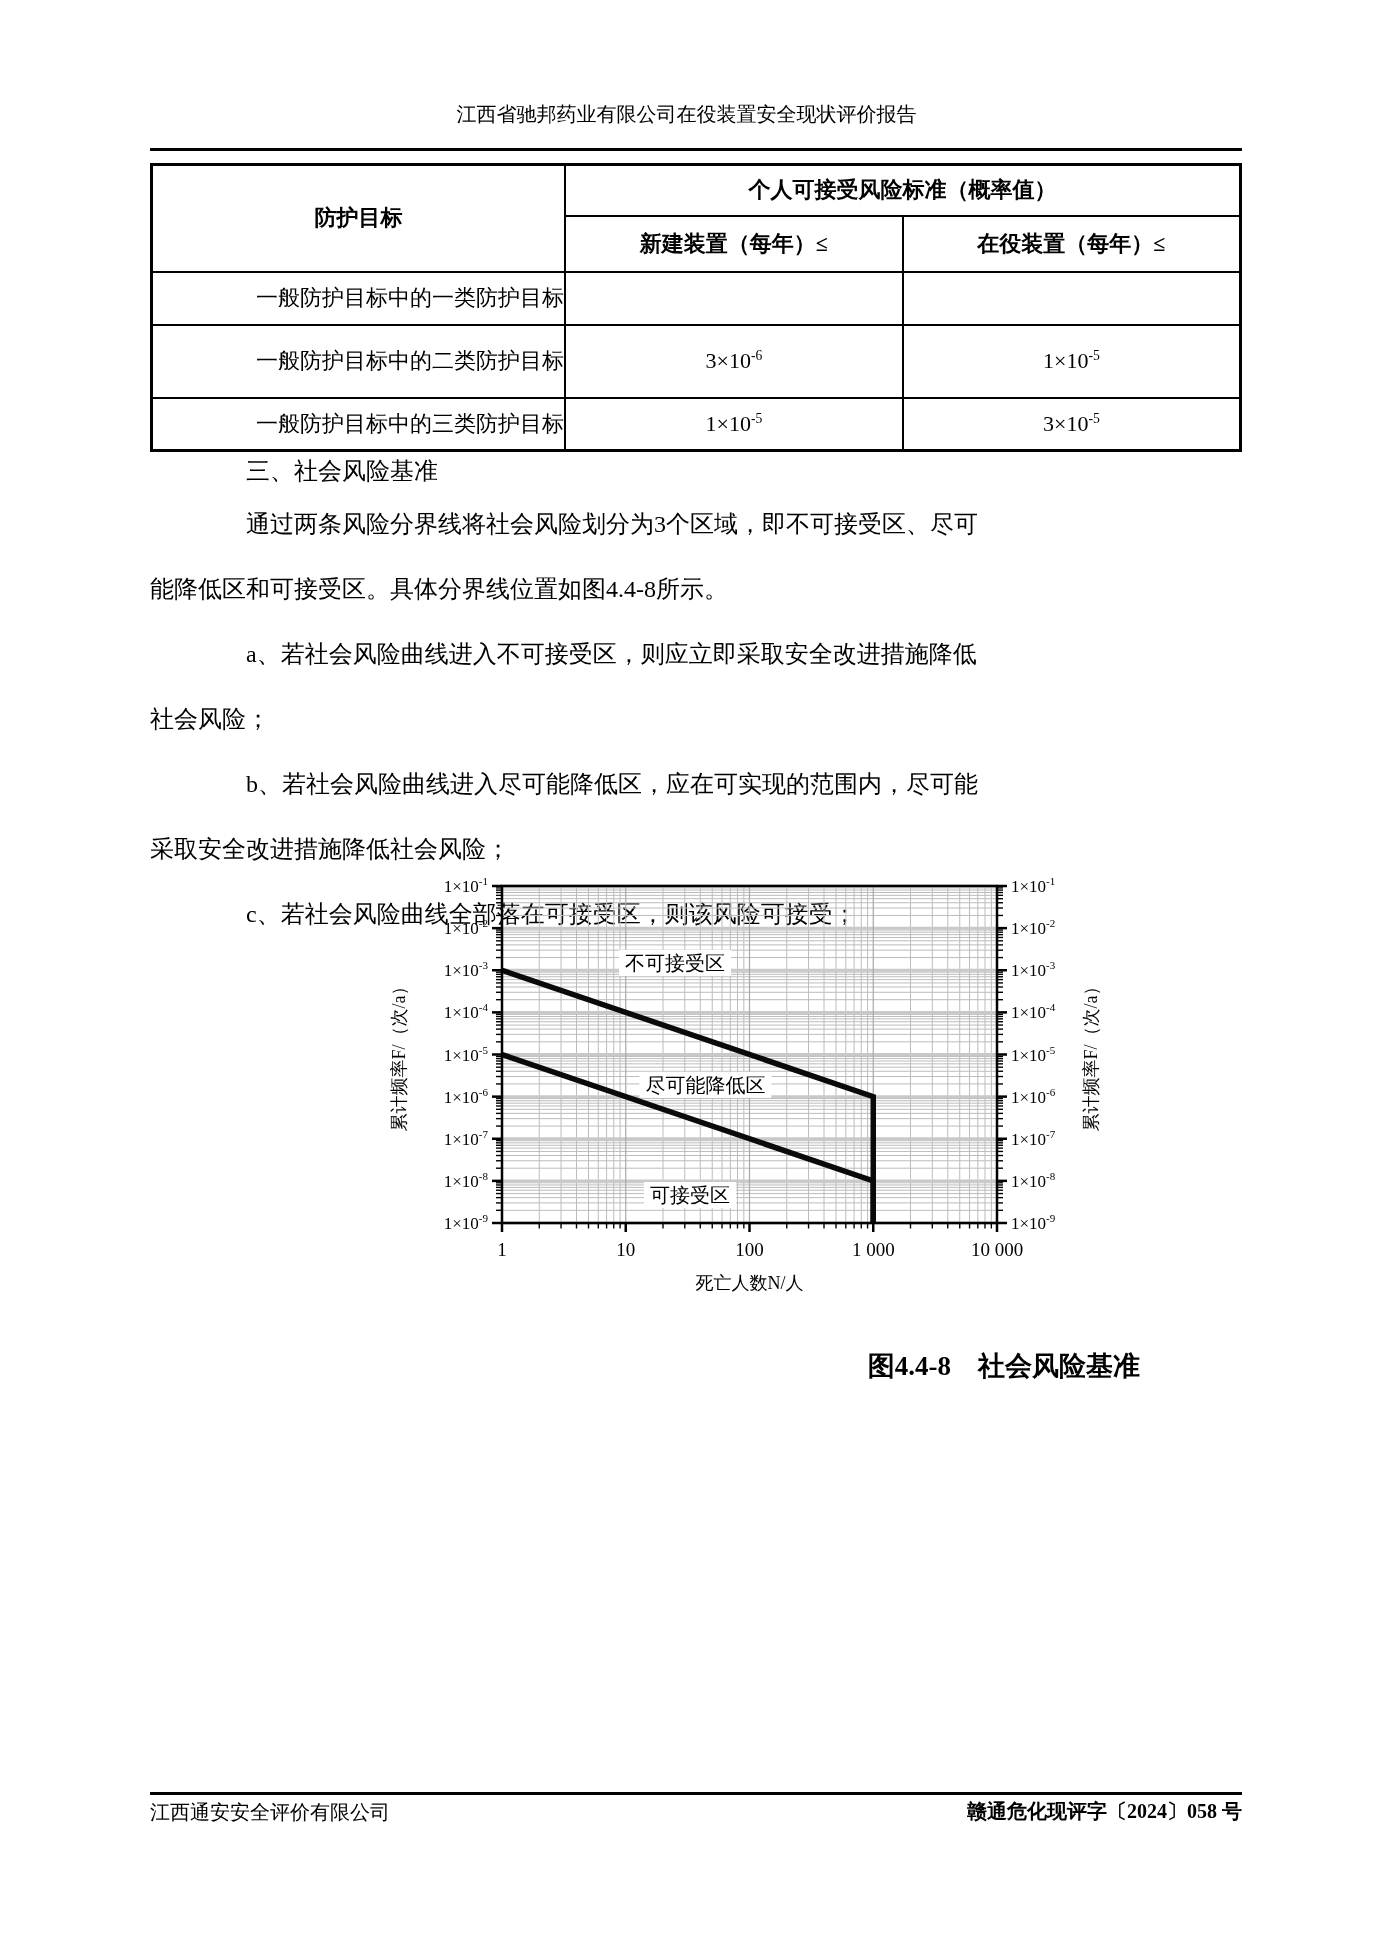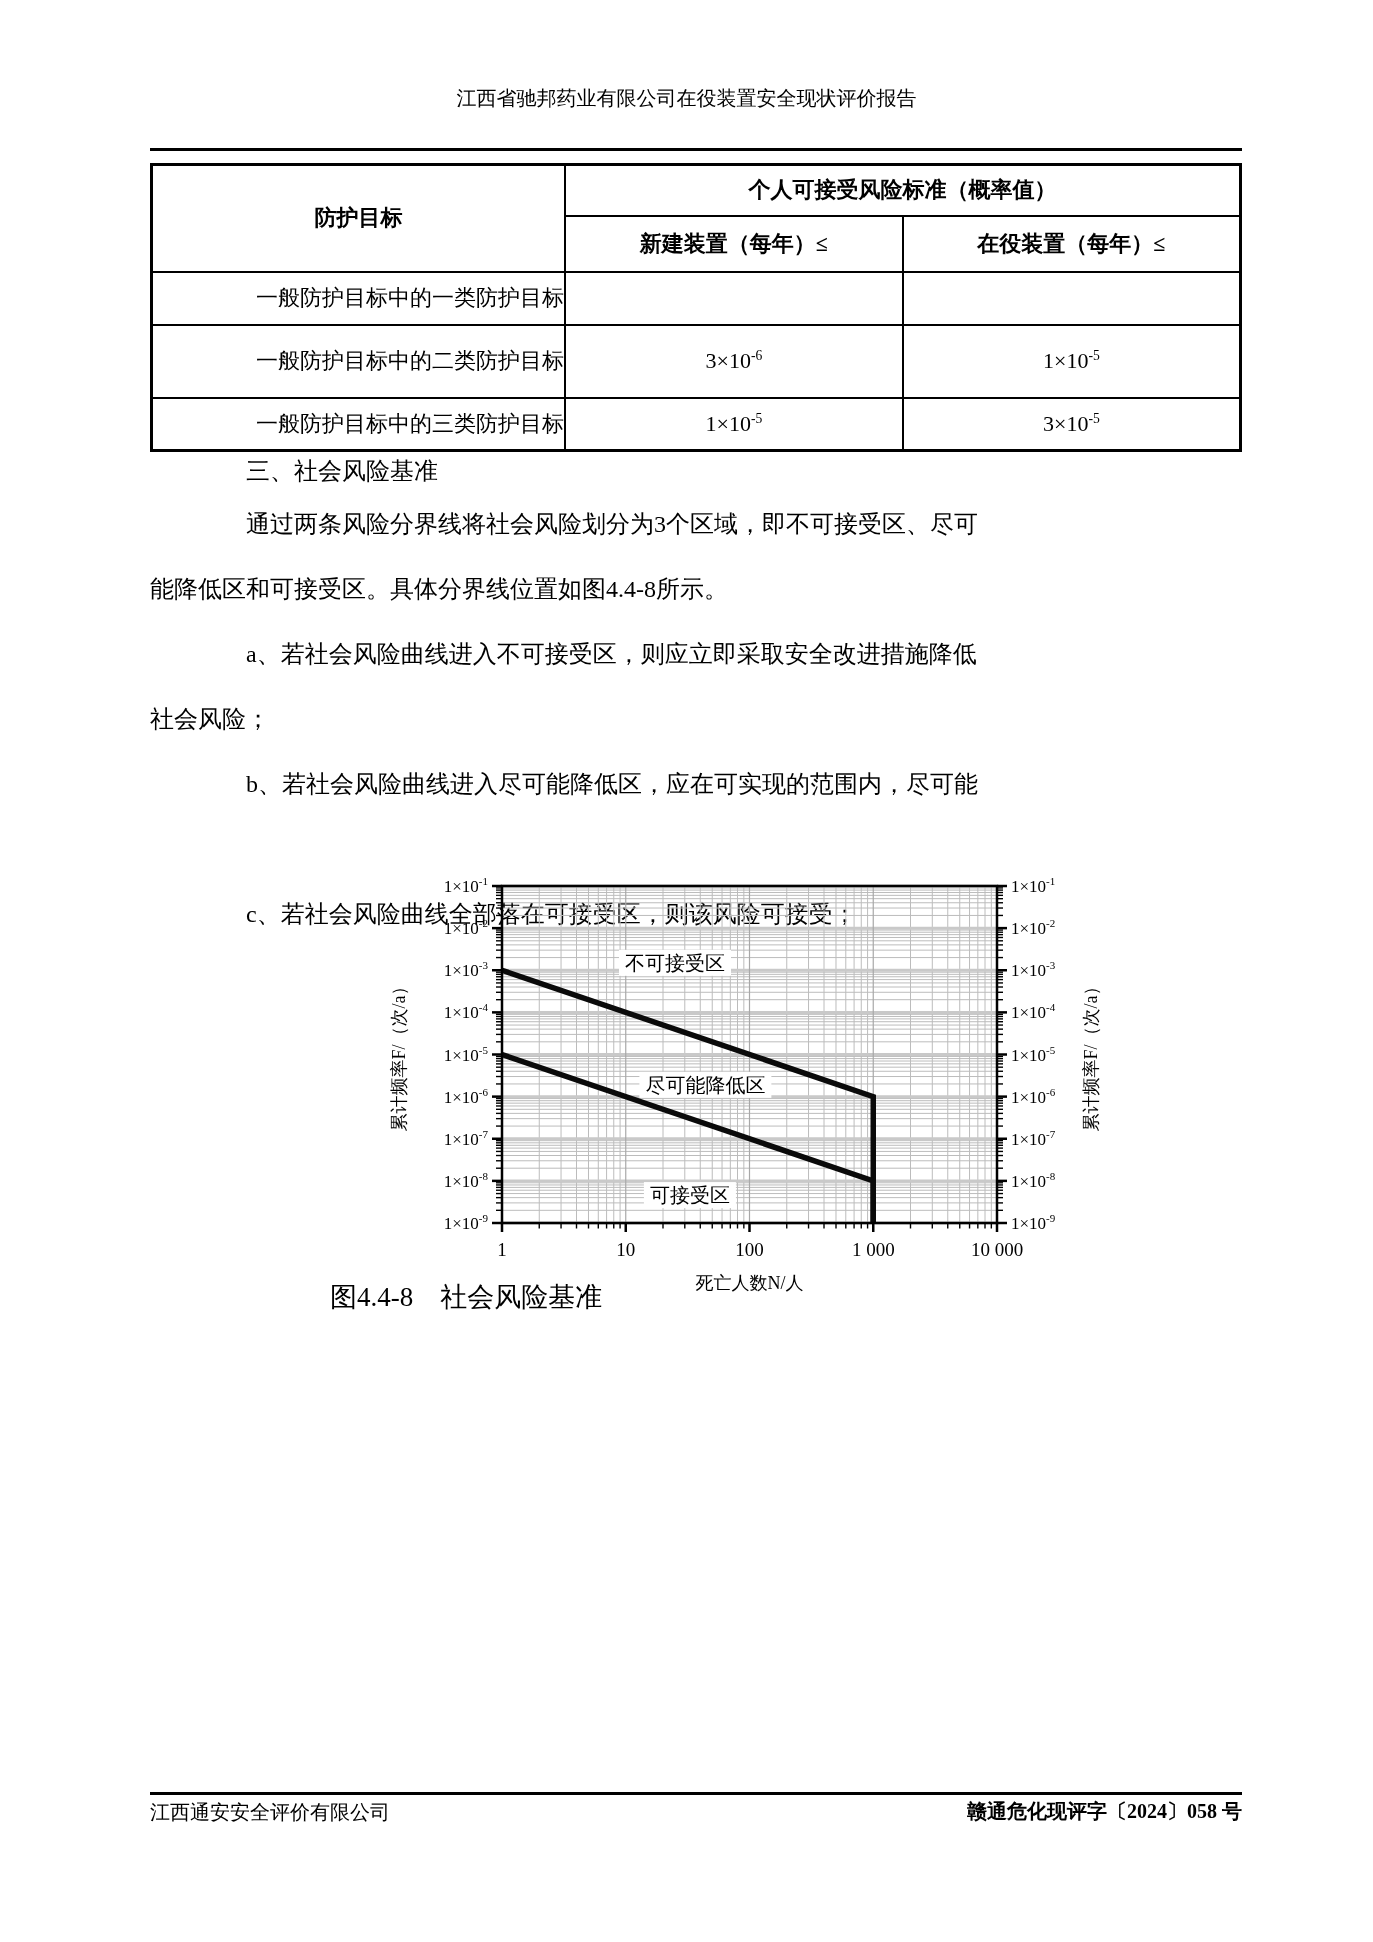--- a/index.html
+++ b/index.html
@@ -1,41 +1,41 @@
 <!DOCTYPE html>
 <html><head>
 <meta charset="utf-8">
 <style>
   html,body{margin:0;padding:0;background:#fff;}
   .page{
     position:relative;width:1373px;height:1942px;background:#ffffff;overflow:hidden;
     font-family:"Liberation Serif","DejaVu Serif",serif;color:#000;
   }
   
-  .hdr-title{position:absolute;top:84px;left:0;width:100%;text-align:center;
+  .hdr-title{position:absolute;top:100px;left:0;width:100%;text-align:center;
     font-size:20px;line-height:28px;}
   .hdr-rule{position:absolute;left:150px;top:148px;width:1092px;height:3px;background:#000;}
   
   .tbl-wrap{position:absolute;left:150px;top:163px;width:1092px;}
   table.risk{border-collapse:collapse;table-layout:fixed;width:1092px;}
   table.risk th,table.risk td{border:2px solid #000;padding:0 0;font-size:22px;overflow:hidden;}
   table.risk{border:3px solid #000;}
   th.c1{width:411px;} th.c2{width:326px;} th.c3{width:343px;}
   .th-bold{font-weight:bold;text-align:center;}
   td.lbl{text-align:right;padding-left:12px;font-weight:normal;}
   td.val{text-align:center;}
   sup{font-size:0.62em;}
   tr.hr1{height:51px;} tr.hr2{height:56px;}
   tr.r1{height:53px;} tr.r2{height:73px;} tr.r3{height:53px;}
   
   .bodyline{position:absolute;left:150px;width:1092px;font-size:24px;line-height:65px;height:65px;white-space:nowrap;}
   .ind{text-indent:96px;}
   
-  .fig-caption{position:absolute;left:330px;top:1280px;width:810px;text-align:left;
-    font-size:27px;font-weight:normal;line-height:34px;}
+  .fig-caption{position:absolute;left:330px;top:1349px;width:810px;text-align:right;
+    font-size:27px;font-weight:bold;line-height:34px;}
   
   .ft-rule{position:absolute;left:150px;top:1792px;width:1092px;height:3px;background:#000;}
   .ft-company{position:absolute;left:150px;top:1799px;font-size:20px;}
   .ft-page{position:absolute;left:0;top:1795px;width:100%;text-align:center;font-size:17px;}
   .ft-doc{position:absolute;right:131px;top:1798px;font-size:20px;font-weight:bold;}
   .chart{position:absolute;left:330px;top:866px;}
   svg text{font-family:"Liberation Serif","DejaVu Serif",serif;}
 </style>
 </head>
 <body>
@@ -74,20 +74,21 @@
     </tbody>
       </table>
   </div>
 
   <div class="bodyline ind" style="top:439px;">三、社会风险基准</div>
   <div class="bodyline ind" style="top:492px;">通过两条风险分界线将社会风险划分为3个区域，即不可接受区、尽可</div>
   <div class="bodyline" style="top:557px;">能降低区和可接受区。具体分界线位置如图4.4-8所示。</div>
   <div class="bodyline ind" style="top:622px;">a、若社会风险曲线进入不可接受区，则应立即采取安全改进措施降低</div>
   <div class="bodyline" style="top:687px;">社会风险；</div>
   <div class="bodyline ind" style="top:752px;">b、若社会风险曲线进入尽可能降低区，应在可实现的范围内，尽可能</div>
+  <div class="bodyline" style="top:817px;">采取安全改进措施降低社会风险；</div>
   <div class="bodyline ind" style="top:882px;">c、若社会风险曲线全部落在可接受区，则该风险可接受；</div>
 
   <svg class="chart" width="810" height="445" viewBox="0 0 810 445">
       <line x1="209.25246196341766" y1="20" x2="209.25246196341766" y2="357" stroke="#bcbcbc" stroke-width="1"></line>
       <line x1="231.0437552715582" y1="20" x2="231.0437552715582" y2="357" stroke="#bcbcbc" stroke-width="1"></line>
       <line x1="246.50492392683535" y1="20" x2="246.50492392683535" y2="357" stroke="#bcbcbc" stroke-width="1"></line>
       <line x1="258.49753803658234" y1="20" x2="258.49753803658234" y2="357" stroke="#bcbcbc" stroke-width="1"></line>
       <line x1="268.29621723497587" y1="20" x2="268.29621723497587" y2="357" stroke="#bcbcbc" stroke-width="1"></line>
       <line x1="276.5808824517643" y1="20" x2="276.5808824517643" y2="357" stroke="#bcbcbc" stroke-width="1"></line>
       <line x1="283.75738589025303" y1="20" x2="283.75738589025303" y2="357" stroke="#bcbcbc" stroke-width="1"></line>

